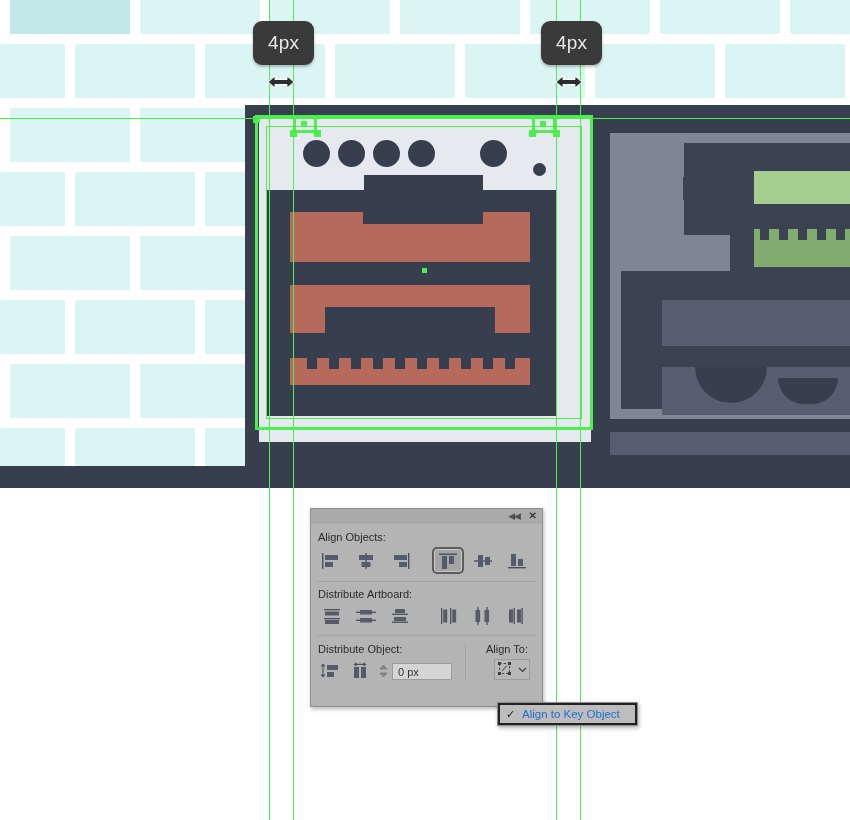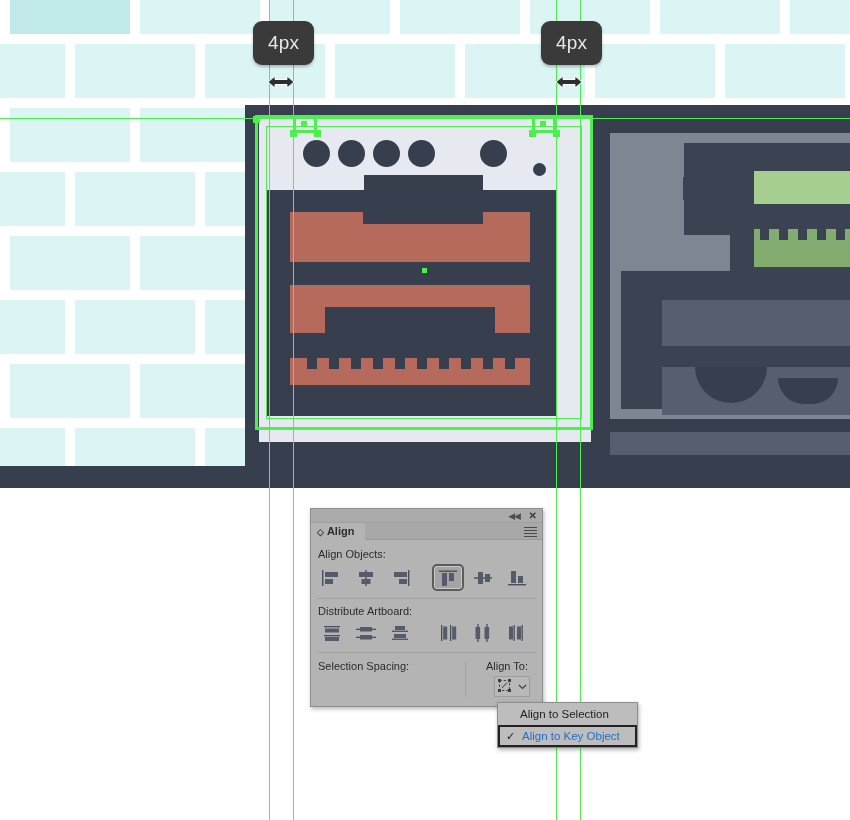--- a/index.html
+++ b/index.html
@@ -330,31 +330,20 @@
     <path d="M2 8 L9 2 L9 5.5 L21 5.5 L21 2 L28 8 L21 14 L21 10.5 L9 10.5 L9 14 Z" fill="#2e2e2e" stroke="#ffffff" stroke-width="1"></path>
   </svg>
 
   <div id="align-panel">
 
     <div class="panel-topbar">
       <span class="collapse">◀◀</span>
       <span class="closex">✕</span>
     </div>
 
-    <div class="panel-tabrow">
-      <div class="panel-tab">
-        <span class="diamond">◇</span><span>Align</span>
-      </div>
-      <div class="panel-hamburger">
-        <i></i>
-          <i></i>
-          <i></i>
-          <i></i>
-      </div>
-    </div>
 
     <div class="panel-body">
 
       <div class="section-label">Align Objects:</div>
       <div class="btn-row">
         <div class="al-btn">
           <svg width="22" height="18" viewBox="0 0 22 18">
             <rect x="1" y="1" width="1.4" height="16" fill="#4a4f5c"></rect>
             <rect x="4" y="3" width="13" height="5" fill="#555b6b"></rect>
             <rect x="4" y="10" width="8" height="5" fill="#555b6b"></rect>
@@ -448,21 +437,44 @@
             <rect x="11" y="2.5" width="4" height="13" fill="#555b6b"></rect>
             <rect x="15.5" y="1" width="1.3" height="16" fill="#4a4f5c"></rect>
           </svg>
         </div>
       </div>
 
       <div class="divider"></div>
 
       <div style="display:flex; align-items:flex-start; position:relative;">
         <div style="flex:1;">
-          <div class="section-label">Selection Spacing:</div>
+          <div class="section-label">Distribute Object:</div>
+          <div class="spacing-row">
+            <div class="al-btn" style="width:26px;">
+              <svg width="20" height="18" viewBox="0 0 20 18">
+                <path d="M3 3 L3 14 M1.2 4.4 L3 2.4 L4.8 4.4 M1.2 12.6 L3 14.6 L4.8 12.6" stroke="#4a4f5c" stroke-width="1.1" fill="none"></path>
+                <rect x="7" y="3" width="11" height="5" fill="#555b6b"></rect>
+                <rect x="7" y="10" width="7" height="5" fill="#555b6b"></rect>
+              </svg>
+            </div>
+            <div class="al-btn" style="width:26px;">
+              <svg width="20" height="18" viewBox="0 0 20 18">
+                <path d="M5 2.4 L15 2.4 M6.4 1 L4.4 2.4 L6.4 3.8 M13.6 1 L15.6 2.4 L13.6 3.8" stroke="#4a4f5c" stroke-width="1.1" fill="none"></path>
+                <rect x="4" y="5" width="5" height="11" fill="#555b6b"></rect>
+                <rect x="11" y="5" width="5" height="11" fill="#555b6b"></rect>
+              </svg>
+            </div>
+            <div class="stepper">
+              <svg width="11" height="16" viewBox="0 0 11 16">
+                <path d="M5.5 2 L9 6 L2 6 Z" fill="#8a8a8a" stroke="#6d6d6d" stroke-width=".7"></path>
+                <path d="M5.5 14 L9 10 L2 10 Z" fill="#8a8a8a" stroke="#6d6d6d" stroke-width=".7"></path>
+              </svg>
+            </div>
+            <div class="num-field">0 px</div>
+          </div>
         </div>
 
         <div class="vsep"></div>
 
         <div class="alignto-col">
           <div class="section-label" style="text-align:right; margin-right:2px;">Align To:</div>
           <div class="alignto-btn">
             <svg width="18" height="15" viewBox="0 0 18 15">
               <rect x="1.5" y="1.5" width="10" height="10" fill="none" stroke="#3d3d3d" stroke-width="1" stroke-dasharray="2.2 2"></rect>
               <rect x="0" y="0" width="3" height="3" fill="#3d3d3d"></rect>
@@ -474,22 +486,19 @@
             <svg width="9" height="9" viewBox="0 0 9 9" style="margin-left:2px;">
               <path d="M1 3 L4.5 6.5 L8 3" stroke="#3d3d3d" stroke-width="1.2" fill="none"></path>
             </svg>
           </div>
         </div>
       </div>
     </div>
   </div>
 
   <div id="align-menu">
-    <div class="menu-item">
-      <span>Align to Selection</span>
-    </div>
     <div class="menu-item highlighted">
       <span class="menu-check">✓</span>
       <span>Align to Key Object</span>
     </div>
   </div>
 
 </div>
 
 </body></html>

